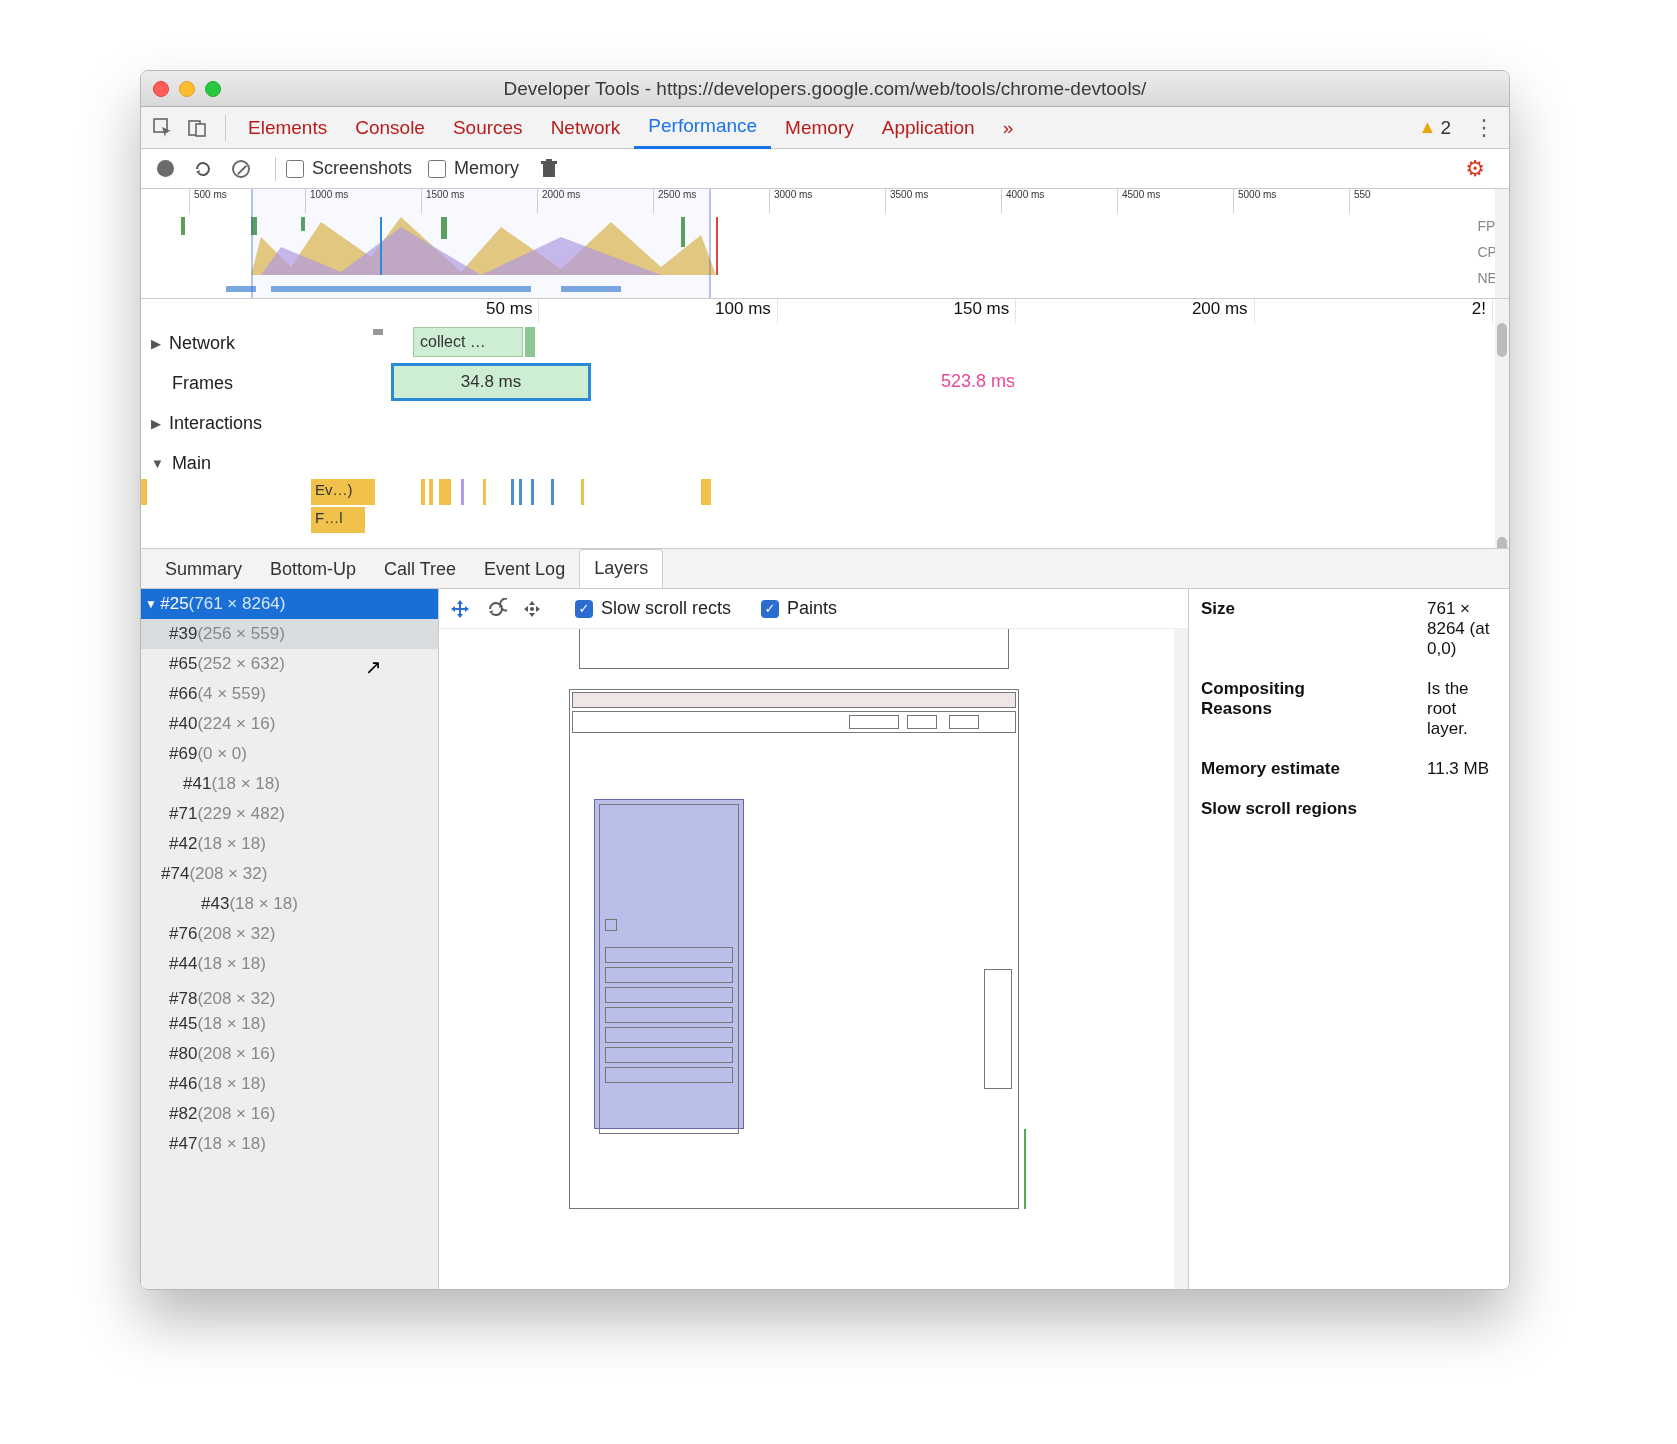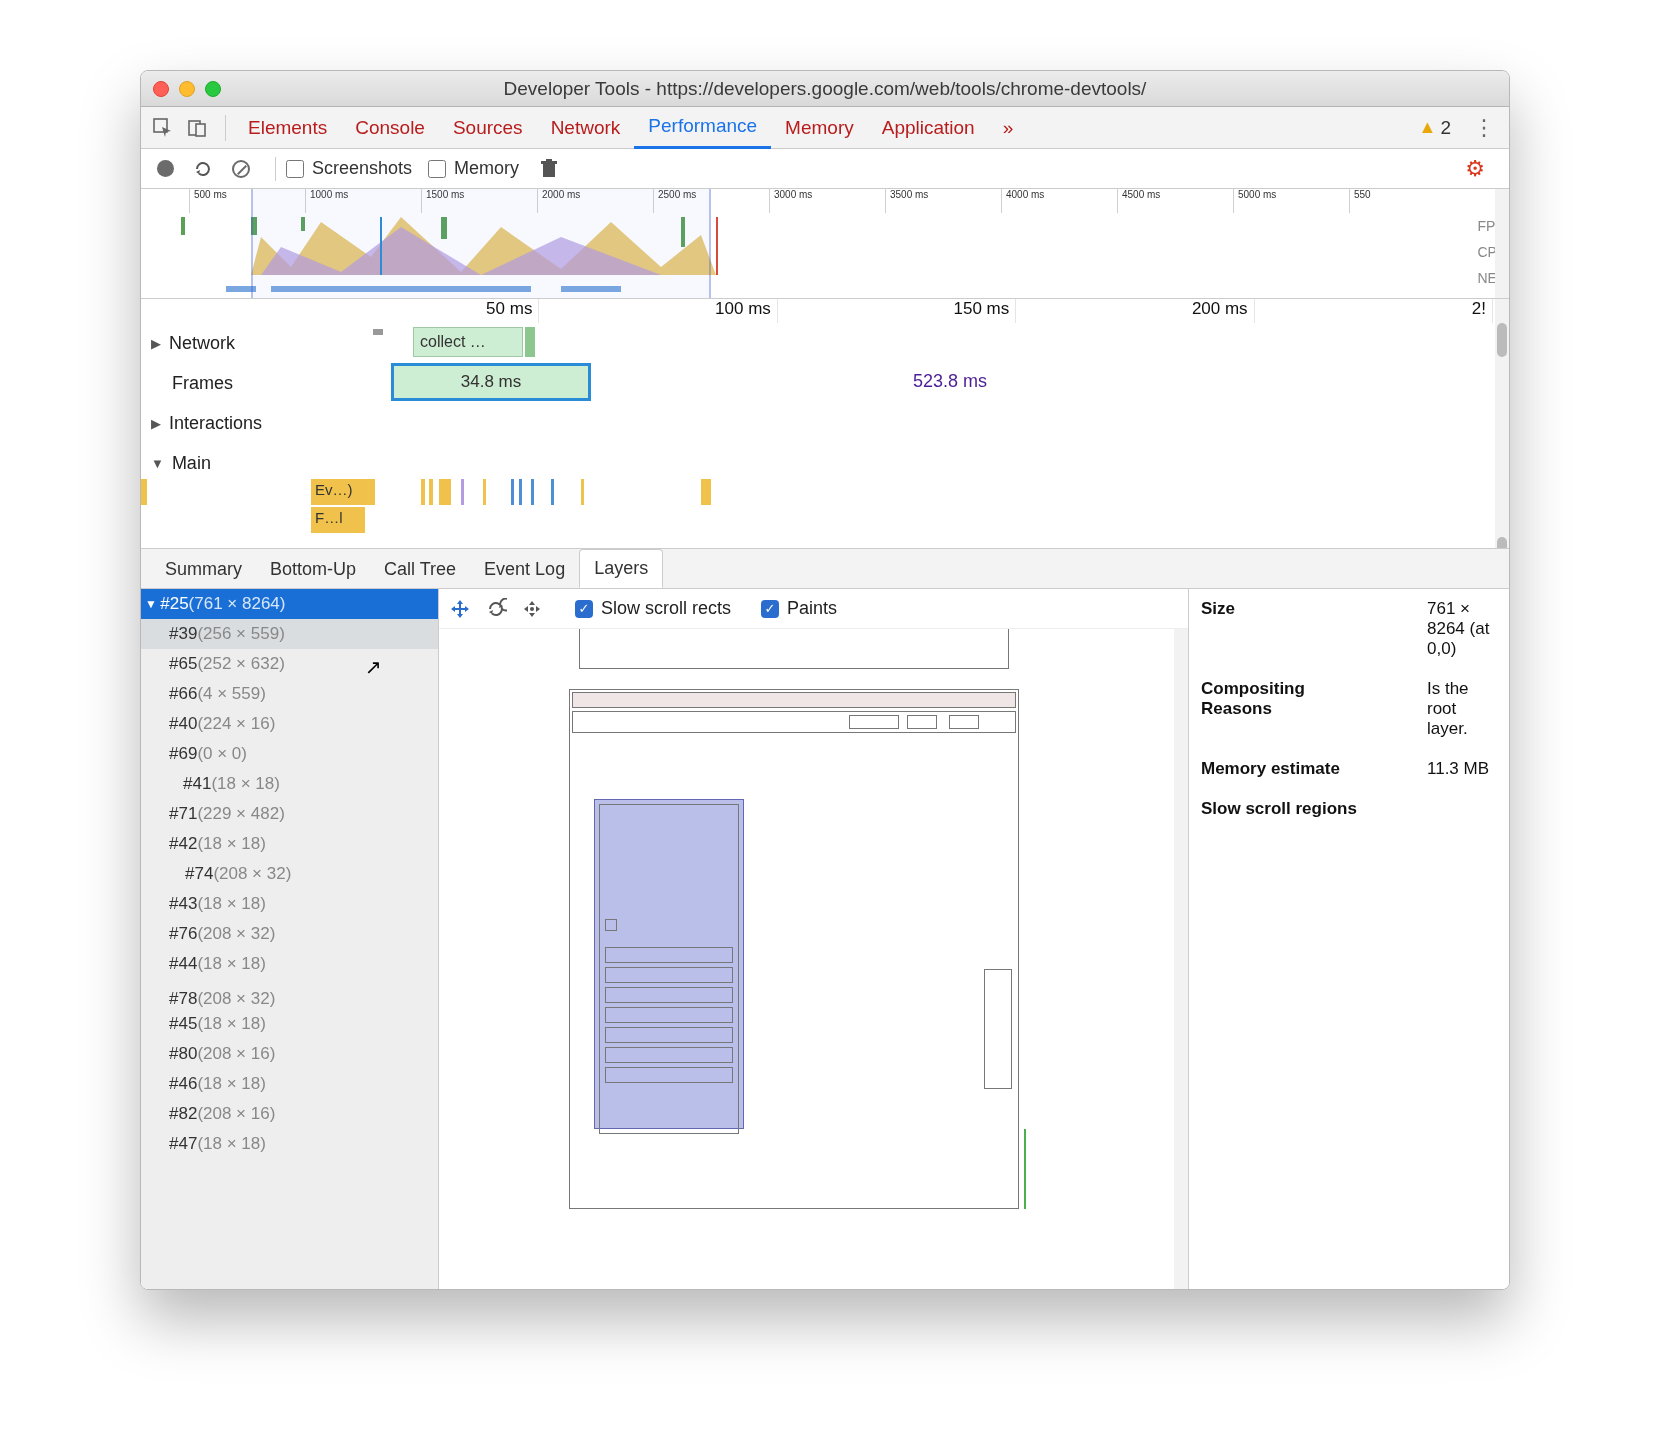--- a/index.html
+++ b/index.html
@@ -49,21 +49,21 @@
   .flame{height:250px;background:#fff;border-bottom:1px solid #ccc;position:relative;overflow:hidden;}
   .flame-left{position:absolute;left:0;top:0;bottom:0;width:160px;background:#fff;z-index:2;}
   .fl-row{height:40px;display:flex;align-items:center;padding-left:10px;font-size:18px;color:#222;}
   .fl-arrow{margin-right:8px;font-size:13px;color:#555;display:inline-block;}
   .flame-body{position:absolute;left:0;right:16px;top:0;bottom:0;}
   .fl-ticks{height:24px;display:flex;font-size:17px;color:#111;background:#fff;margin-left:160px;}
   .fl-ticks span{flex:1;padding-right:6px;text-align:right;border-right:1px solid #e5e5e5;}
   .fl-frame{position:absolute;left:250px;top:64px;width:200px;height:38px;background:#cdeed3;border:3px solid #2a8bd6;display:flex;align-items:center;justify-content:center;font-size:17px;color:#333;}
   .fl-collect{position:absolute;left:272px;top:28px;width:110px;height:30px;background:#cdeed3;border:1px solid #a0c8a5;display:flex;align-items:center;padding:0 6px;font-size:16px;color:#333;overflow:hidden;}
   .fl-collect-tick{position:absolute;left:384px;top:28px;width:10px;height:30px;background:#8bc78f;}
-  .fl-523{position:absolute;left:772px;top:72px;font-size:18px;color:#4c1d95;}
+  .fl-523{position:absolute;left:800px;top:72px;font-size:18px;color:#ec4899;}
   .fl-main{position:absolute;left:170px;top:180px;right:16px;height:56px;}
   .ev-block{position:absolute;top:0;height:26px;background:#f1c24b;font-size:15px;color:#333;padding:2px 4px;overflow:hidden;}
   .flame-scrollbar{position:absolute;right:0;top:0;bottom:0;width:14px;background:#f2f2f2;}
   .flame-scrollbar .thumb{width:10px;background:#bbb;border-radius:6px;margin:2px auto;}
   
   .ltabs{height:40px;background:#f3f3f3;border-bottom:1px solid #ccc;display:flex;align-items:flex-end;padding-left:10px;}
   .ltab{padding:8px 14px;font-size:18px;color:#333;}
   .ltab.active{background:#fff;border:1px solid #ccc;border-bottom:1px solid #fff;border-radius:4px 4px 0 0;}
   
   .layers{display:flex;height:calc(100% - 36px - 42px - 40px - 110px - 250px - 40px);background:#fff;}
@@ -271,22 +271,22 @@
           <div class="lt-row sel" style="padding-left: 4px;"><span style="font-size:12px;">▼ </span><span>#25</span><span class="dims">(761 × 8264)</span></div>
           <div class="lt-row hov" style="padding-left: 28px;"><span>#39</span><span class="dims">(256 × 559)</span></div>
           <div class="cursor-arrow" style="transform: scaleX(-1) translateY(-2px); left: 224px; top: 68px;">↖</div>
           <div class="lt-row" style="padding-left: 28px;"><span>#65</span><span class="dims">(252 × 632)</span></div>
           <div class="lt-row" style="padding-left: 28px;"><span>#66</span><span class="dims">(4 × 559)</span></div>
           <div class="lt-row" style="padding-left: 28px;"><span>#40</span><span class="dims">(224 × 16)</span></div>
           <div class="lt-row" style="padding-left: 28px;"><span>#69</span><span class="dims">(0 × 0)</span></div>
           <div class="lt-row" style="padding-left: 42px;"><span>#41</span><span class="dims">(18 × 18)</span></div>
           <div class="lt-row" style="padding-left: 28px;"><span>#71</span><span class="dims">(229 × 482)</span></div>
           <div class="lt-row" style="padding-left: 28px;"><span>#42</span><span class="dims">(18 × 18)</span></div>
-          <div class="lt-row" style="padding-left: 44px;"><span>#74</span><span class="dims">(208 × 32)</span></div>
-          <div class="lt-row" style="padding-left: 28px;"><span>#43</span><span class="dims">(18 × 18)</span></div>
+          <div class="lt-row" style="padding-left: 20px;"><span>#74</span><span class="dims">(208 × 32)</span></div>
+          <div class="lt-row" style="padding-left: 28px; margin-left: 32px;"><span>#43</span><span class="dims">(18 × 18)</span></div>
           <div class="lt-row" style="padding-left: 28px;"><span>#76</span><span class="dims">(208 × 32)</span></div>
           <div class="lt-row" style="padding-left: 28px;"><span>#44</span><span class="dims">(18 × 18)</span></div>
           <div class="lt-row" style="padding-left: 28px; align-items: flex-end;"><span>#78</span><span class="dims">(208 × 32)</span></div>
           <div class="lt-row" style="padding-left: 28px;"><span>#45</span><span class="dims">(18 × 18)</span></div>
           <div class="lt-row" style="padding-left: 28px;"><span>#80</span><span class="dims">(208 × 16)</span></div>
           <div class="lt-row" style="padding-left: 28px;"><span>#46</span><span class="dims">(18 × 18)</span></div>
           <div class="lt-row" style="padding-left: 28px;"><span>#82</span><span class="dims">(208 × 16)</span></div>
           <div class="lt-row" style="padding-left: 28px;"><span>#47</span><span class="dims">(18 × 18)</span></div>
         </div>
 

